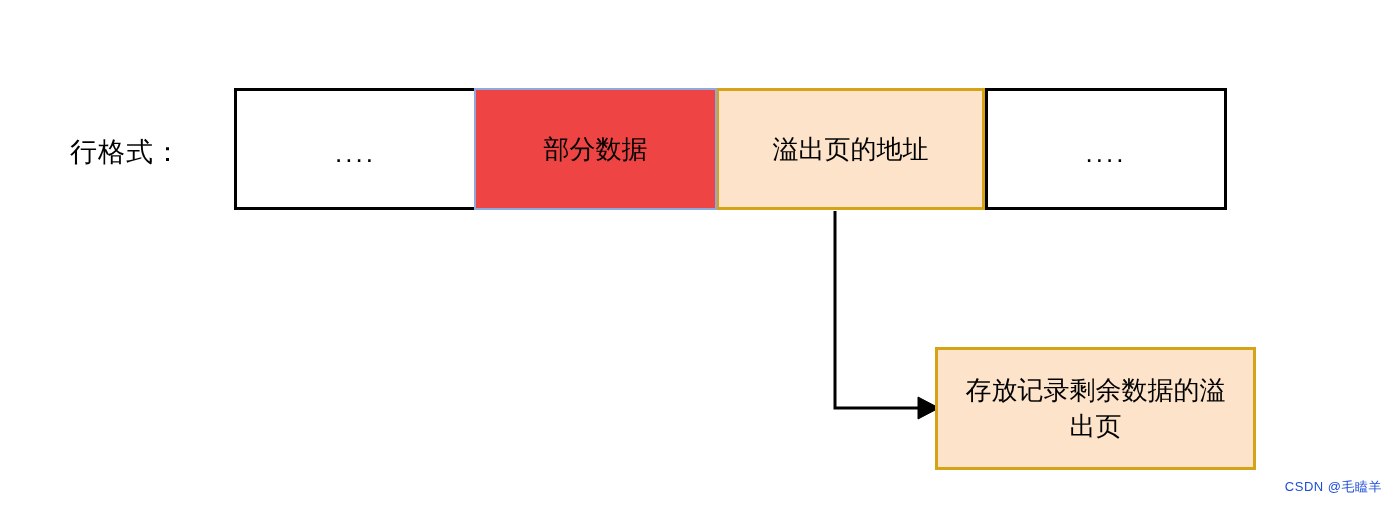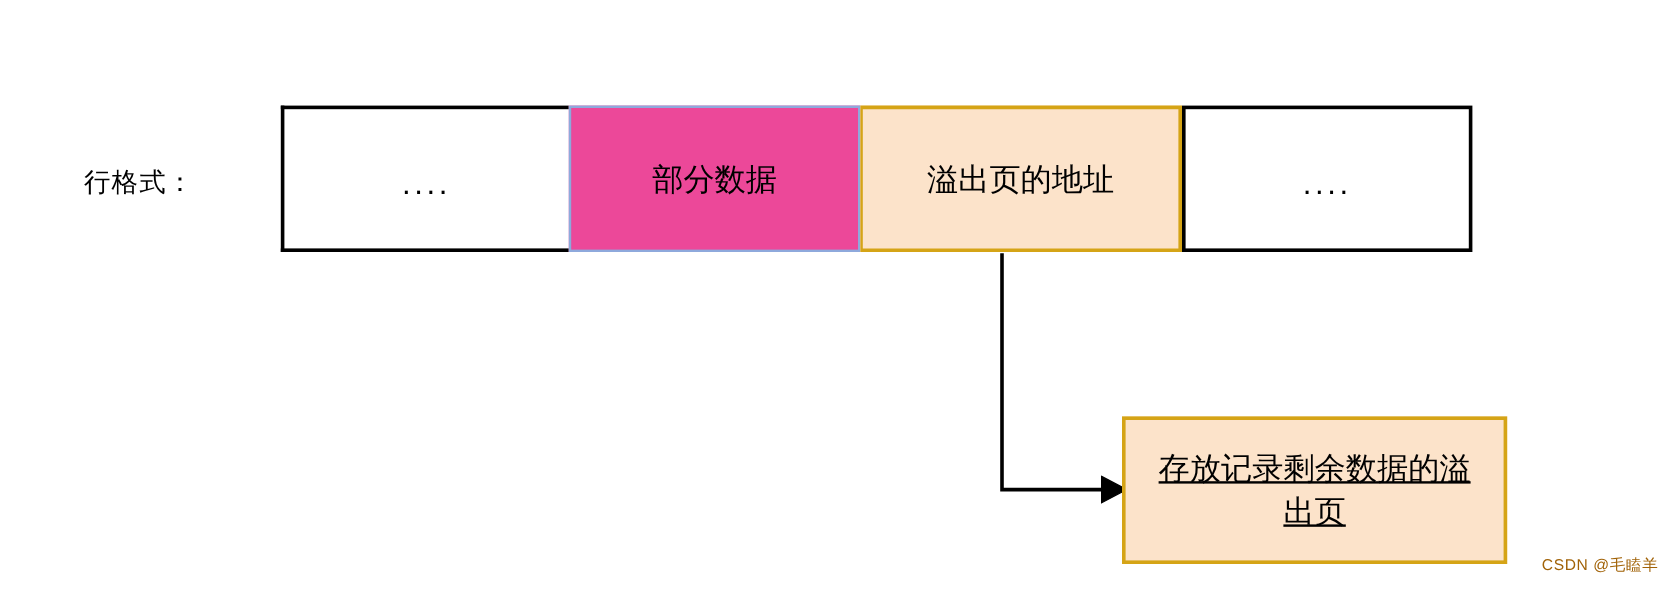--- a/index.html
+++ b/index.html
@@ -16,21 +16,21 @@
     width: 1400px;
     height: 508px;
     background: #ffffff;
     overflow: hidden;
   }
   .row-label {
     position: absolute;
     left: 70px;
     top: 130px;
     width: 120px;
-    font-size: 22px;
+    font-size: 27px;
     line-height: 44px;
     letter-spacing: 1px;
     color: #000000;
     white-space: nowrap;
   }
   .row-strip {
     position: absolute;
     left: 234px;
     top: 88px;
     height: 122px;
@@ -48,21 +48,21 @@
     white-space: nowrap;
   }
   .cell-plain {
     background: #ffffff;
     border: 3px solid #000000;
   }
   .cell-plain.first { width: 240px; border-right-width: 0; }
   .cell-plain.last  { width: 242px; border-left-width: 3px; }
   .cell-blue {
     width: 243px;
-    background: #ec4899;
+    background: #ef4444;
     border: 2px solid #8ea9dc;
   }
   .cell-orange {
     width: 268px;
     background: #fce3ca;
     border: 3px solid #d5a416;
     border-left-width: 2px;
   }
   .dots {
     font-size: 26px;
@@ -80,36 +80,35 @@
     background: #fce3ca;
     border: 3px solid #d5a416;
     display: flex;
     align-items: center;
     justify-content: center;
     text-align: center;
     font-size: 26px;
     line-height: 1.35;
     padding: 0 16px;
     color: #000000;
-    text-decoration: underline;
   }
   .connector {
     position: absolute;
     left: 0;
     top: 0;
     width: 1400px;
     height: 508px;
     pointer-events: none;
   }
   .watermark {
     position: absolute;
     right: 18px;
-    bottom: 28px;
+    bottom: 12px;
     font-size: 13px;
-    color: #a16207;
+    color: #1d4ed8;
     letter-spacing: 0.5px;
     white-space: nowrap;
   }
 </style>
 </head>
 <body>
 
 <div id="canvas">
 
   <div class="row-label">行格式：</div>

